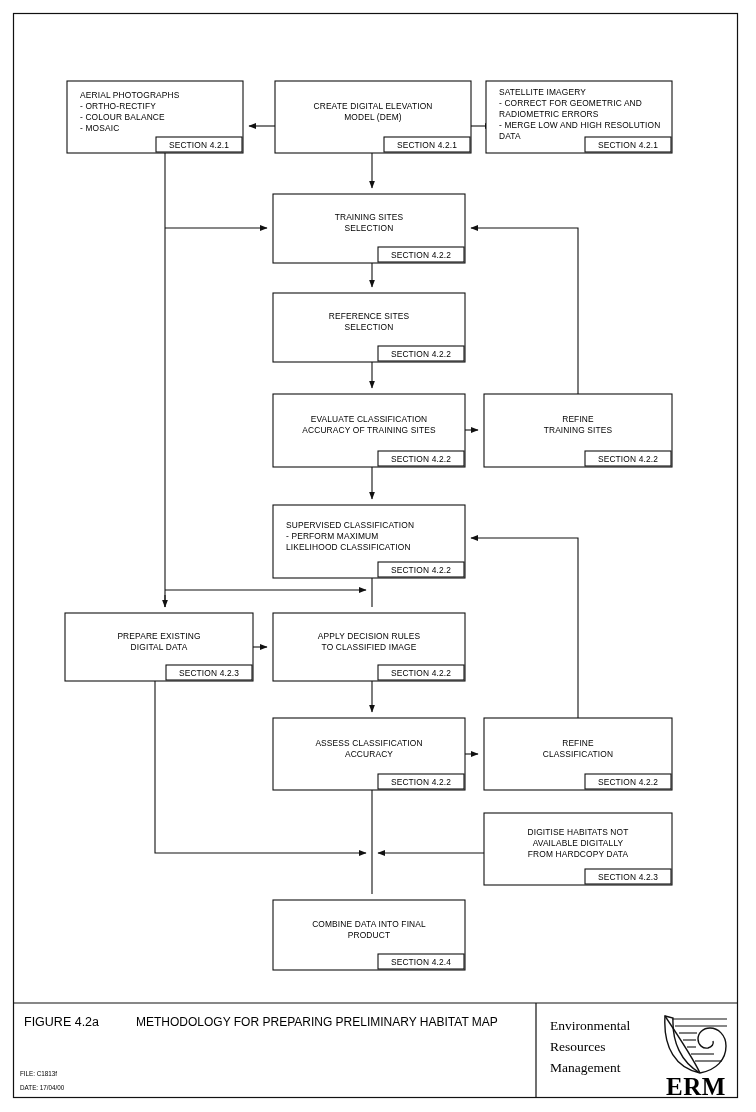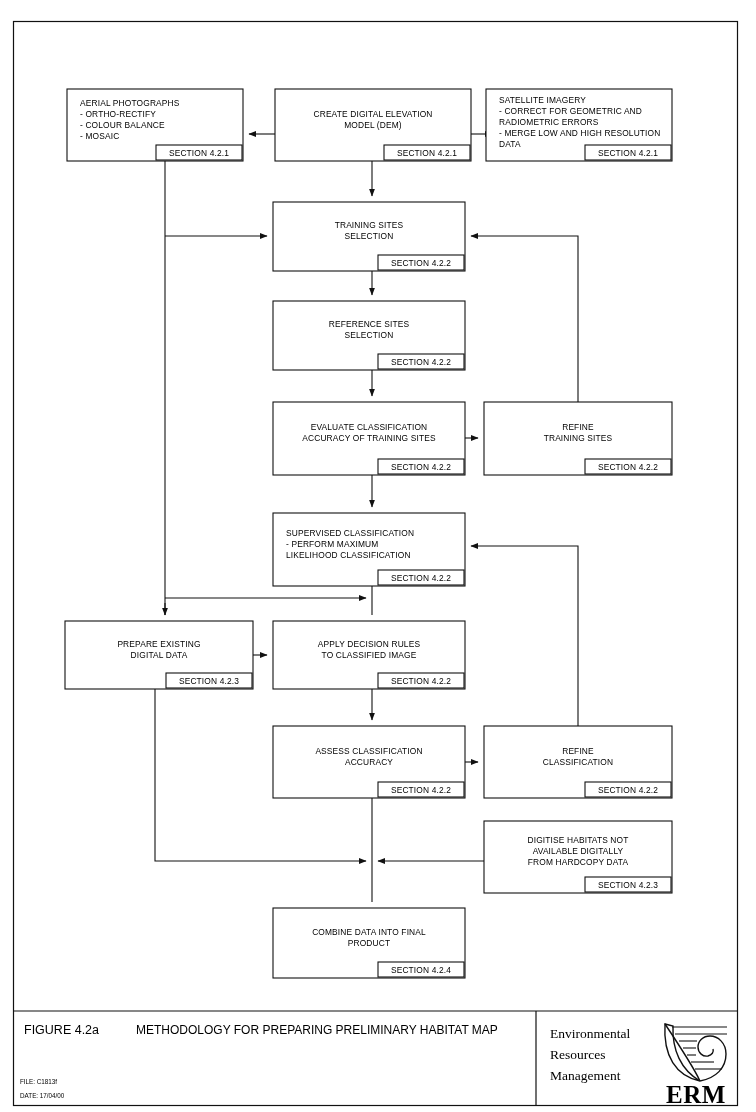--- a/index.html
+++ b/index.html
@@ -11,21 +11,21 @@
   body {
     width: 756px;
     height: 1112px;
     font-family: "Liberation Sans", sans-serif;
     color: #000;
     position: relative;
     overflow: hidden;
   }
   #sheet {
     position: absolute;
-    left: 0; top: 8px;
+    left: 0; top: 0;
     width: 756px;
     height: 936px;
     text-align: center;
   }
   svg { display: block; }
   .boxrect {
     fill: #ffffff;
     stroke: #111111;
     stroke-width: 1.1;
   }

